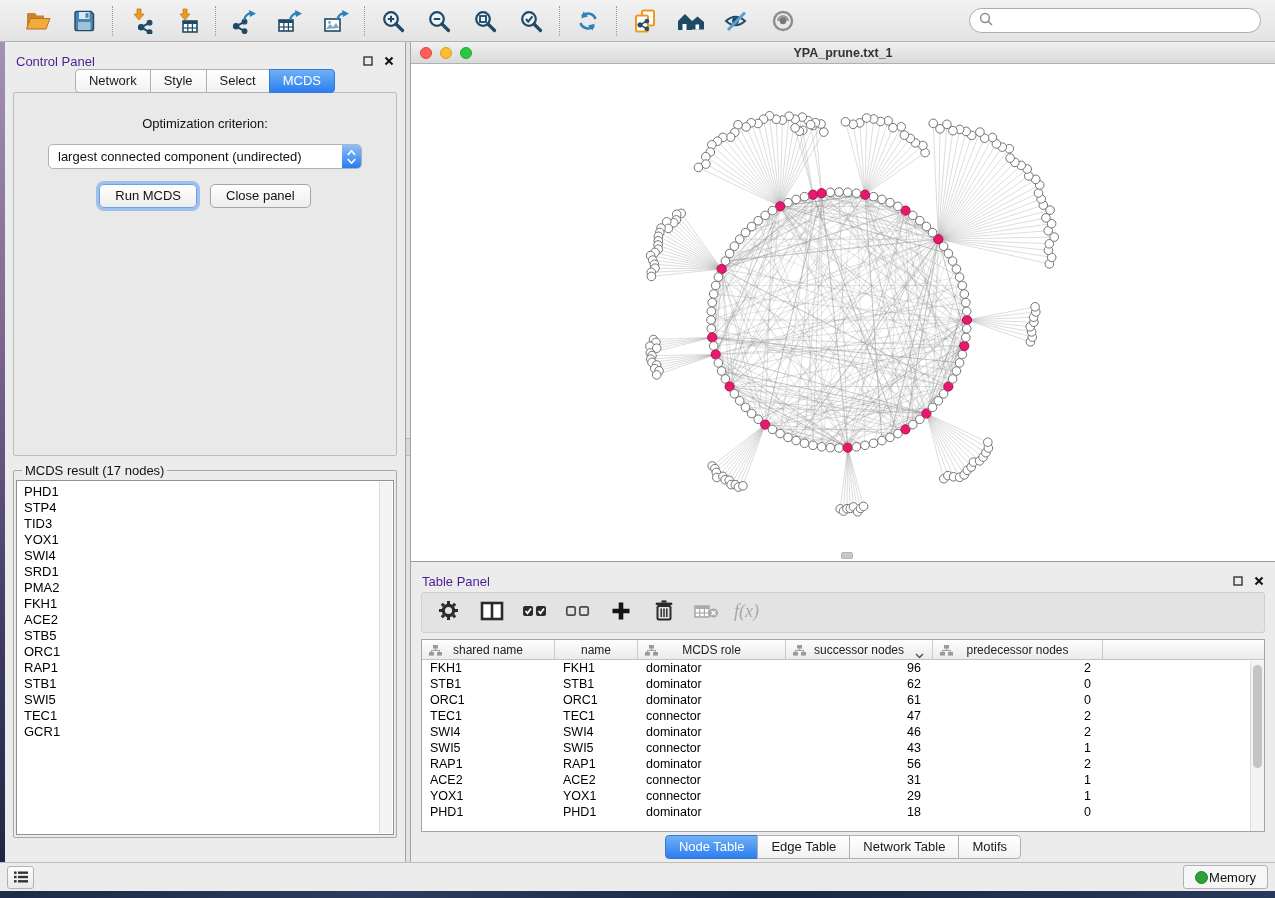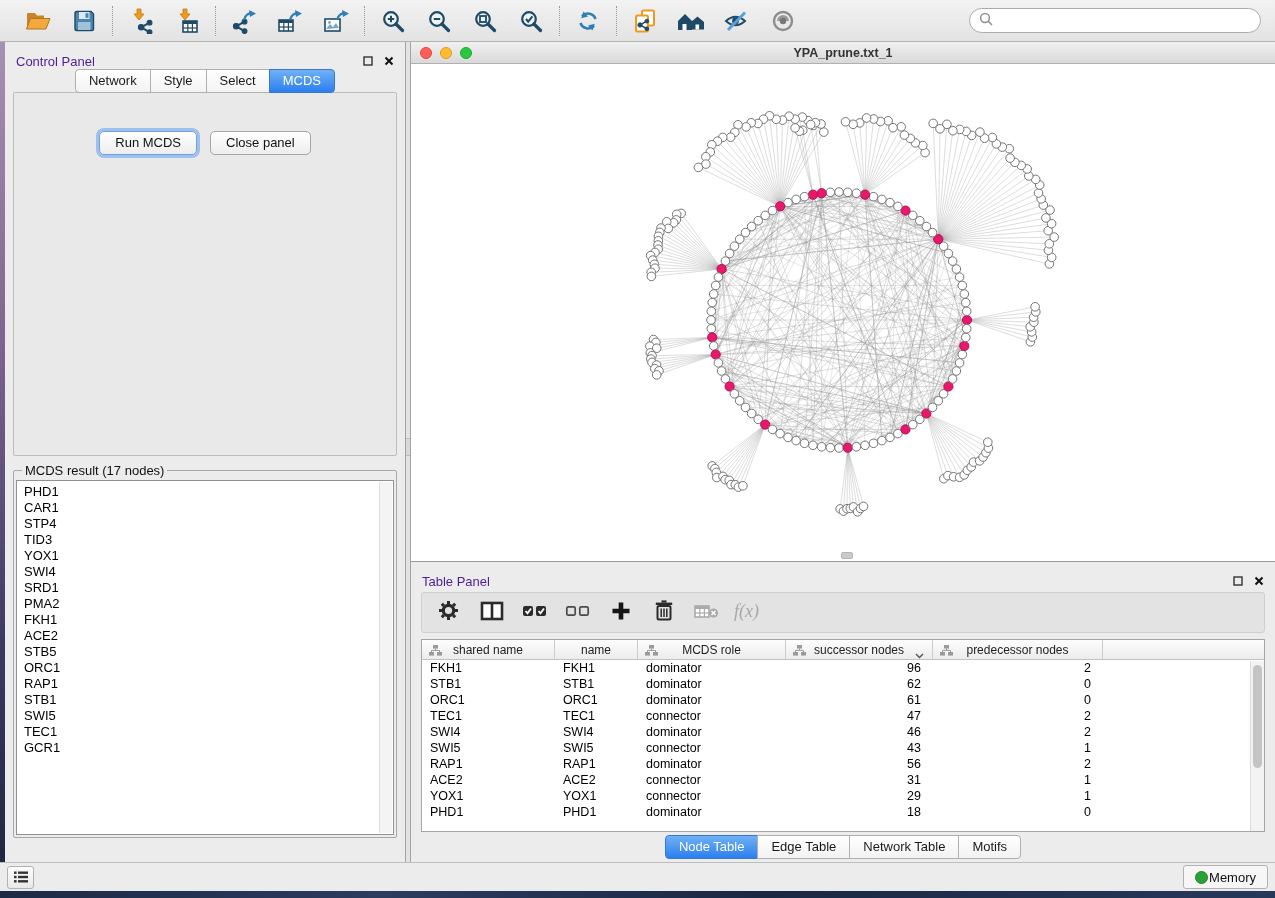--- a/index.html
+++ b/index.html
@@ -363,30 +363,41 @@
             </svg></span>
       </span>
     </div>
     <div class="cp-tabs" id="cp-tabs">
         <div class="seg-tab">Network</div>
         <div class="seg-tab">Style</div>
         <div class="seg-tab">Select</div>
         <div class="seg-tab active">MCDS</div>
       </div>
     <div class="cp-content">
+      <div class="opt-label">Optimization criterion:</div>
+      <div class="dropdown">
+        <span>largest connected component (undirected)</span>
+        <span class="dd-stepper">
+          <svg width="9" height="6" viewBox="0 0 9 6">
+              <path d="M0.8 5 L4.5 0.8 L8.2 5" fill="none" stroke="#fff" stroke-width="1.6"></path>
+            </svg>
+          <svg width="9" height="6" viewBox="0 0 9 6">
+              <path d="M0.8 1 L4.5 5.2 L8.2 1" fill="none" stroke="#fff" stroke-width="1.6"></path>
+            </svg>
+        </span>
+      </div>
       <div class="btn-row">
         <button class="mac-btn focused">Run MCDS</button>
         <button class="mac-btn">Close panel</button>
       </div>
     </div>
     <fieldset class="mcds-fieldset">
       <legend>MCDS result (17 nodes)</legend>
       <div class="mcds-list" id="mcds-list">
           <div class="mcds-item">PHD1</div>
-          <div class="mcds-item">CAR1</div>
           <div class="mcds-item">STP4</div>
           <div class="mcds-item">TID3</div>
           <div class="mcds-item">YOX1</div>
           <div class="mcds-item">SWI4</div>
           <div class="mcds-item">SRD1</div>
           <div class="mcds-item">PMA2</div>
           <div class="mcds-item">FKH1</div>
           <div class="mcds-item">ACE2</div>
           <div class="mcds-item">STB5</div>
           <div class="mcds-item">ORC1</div>

